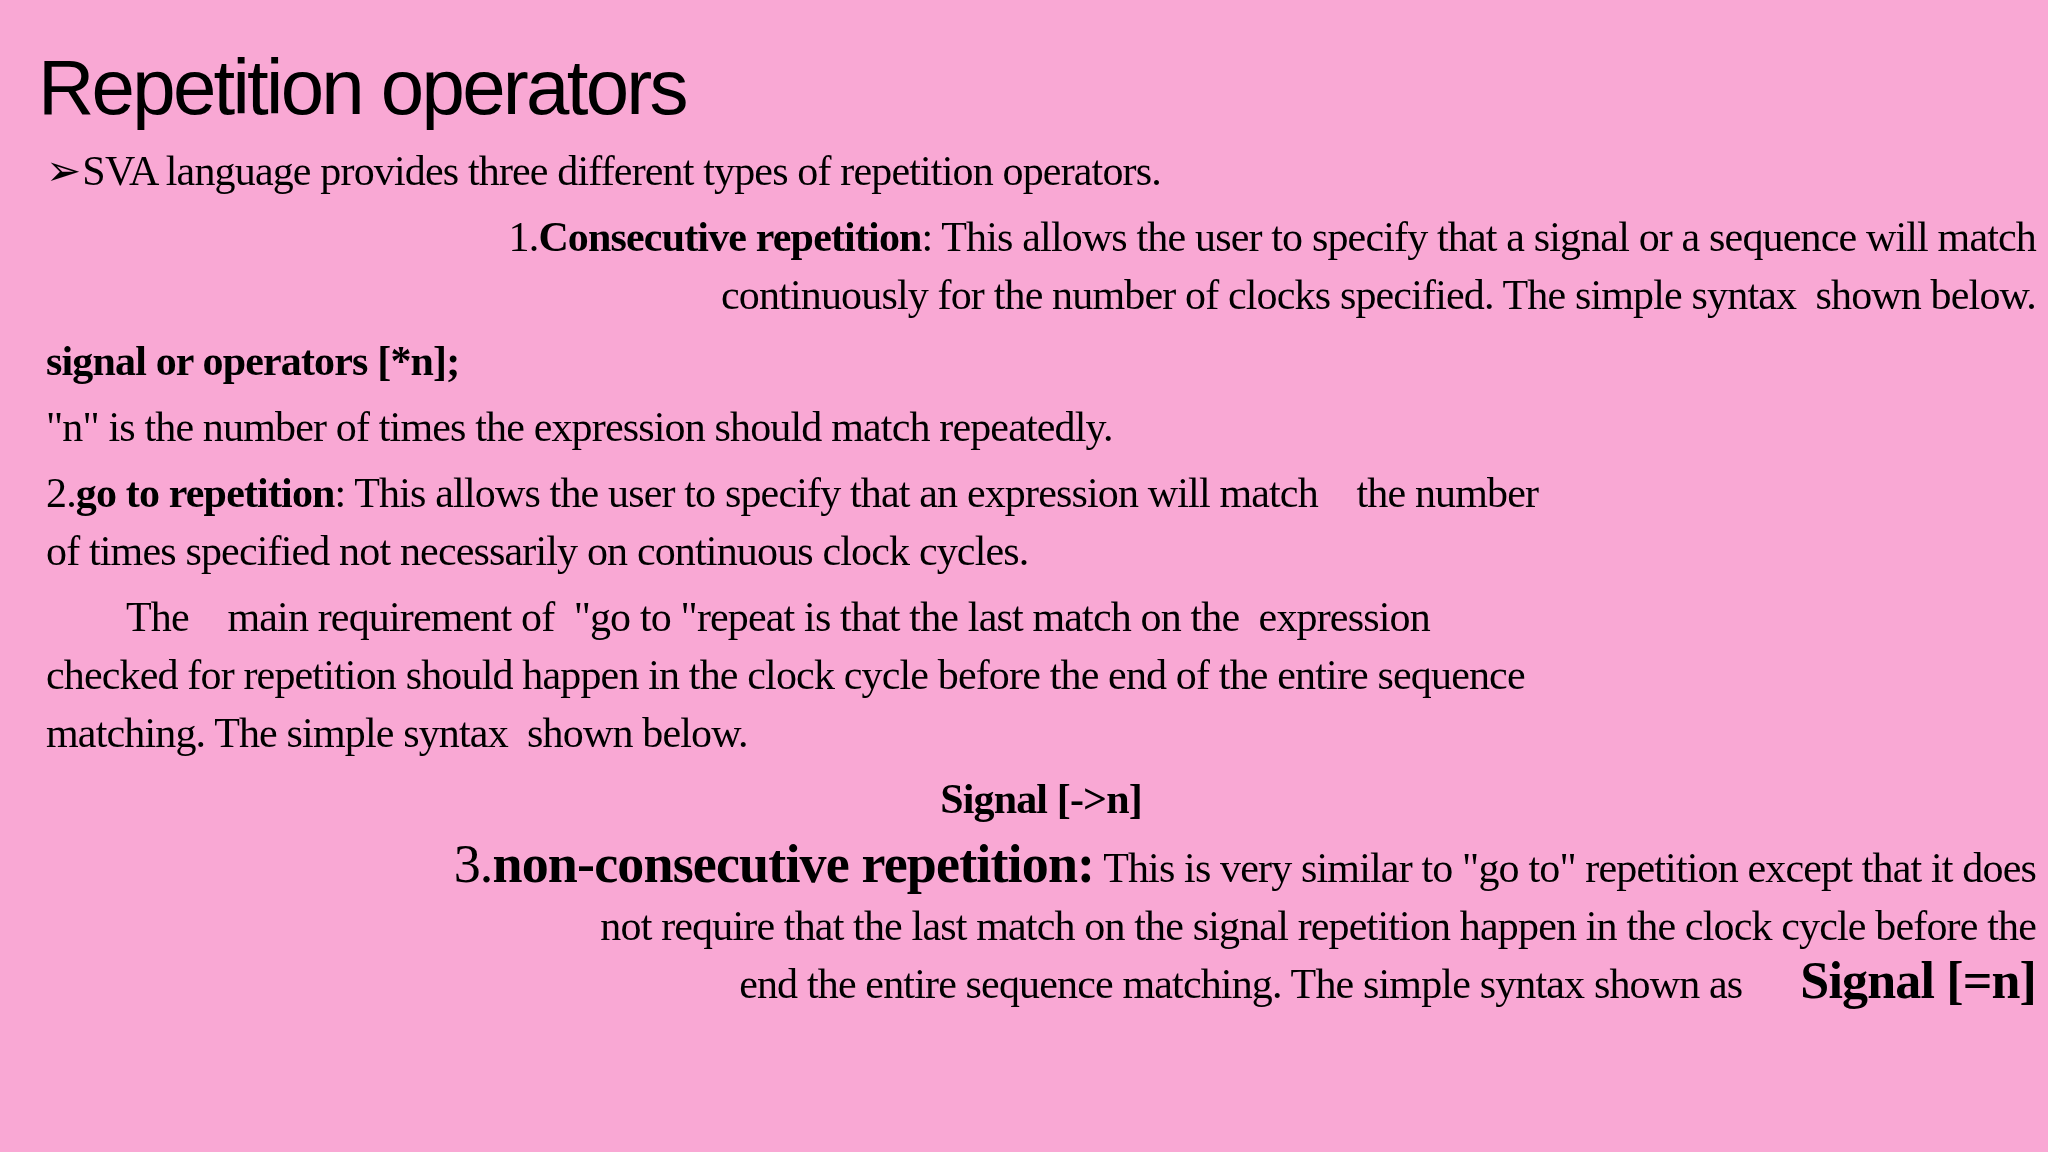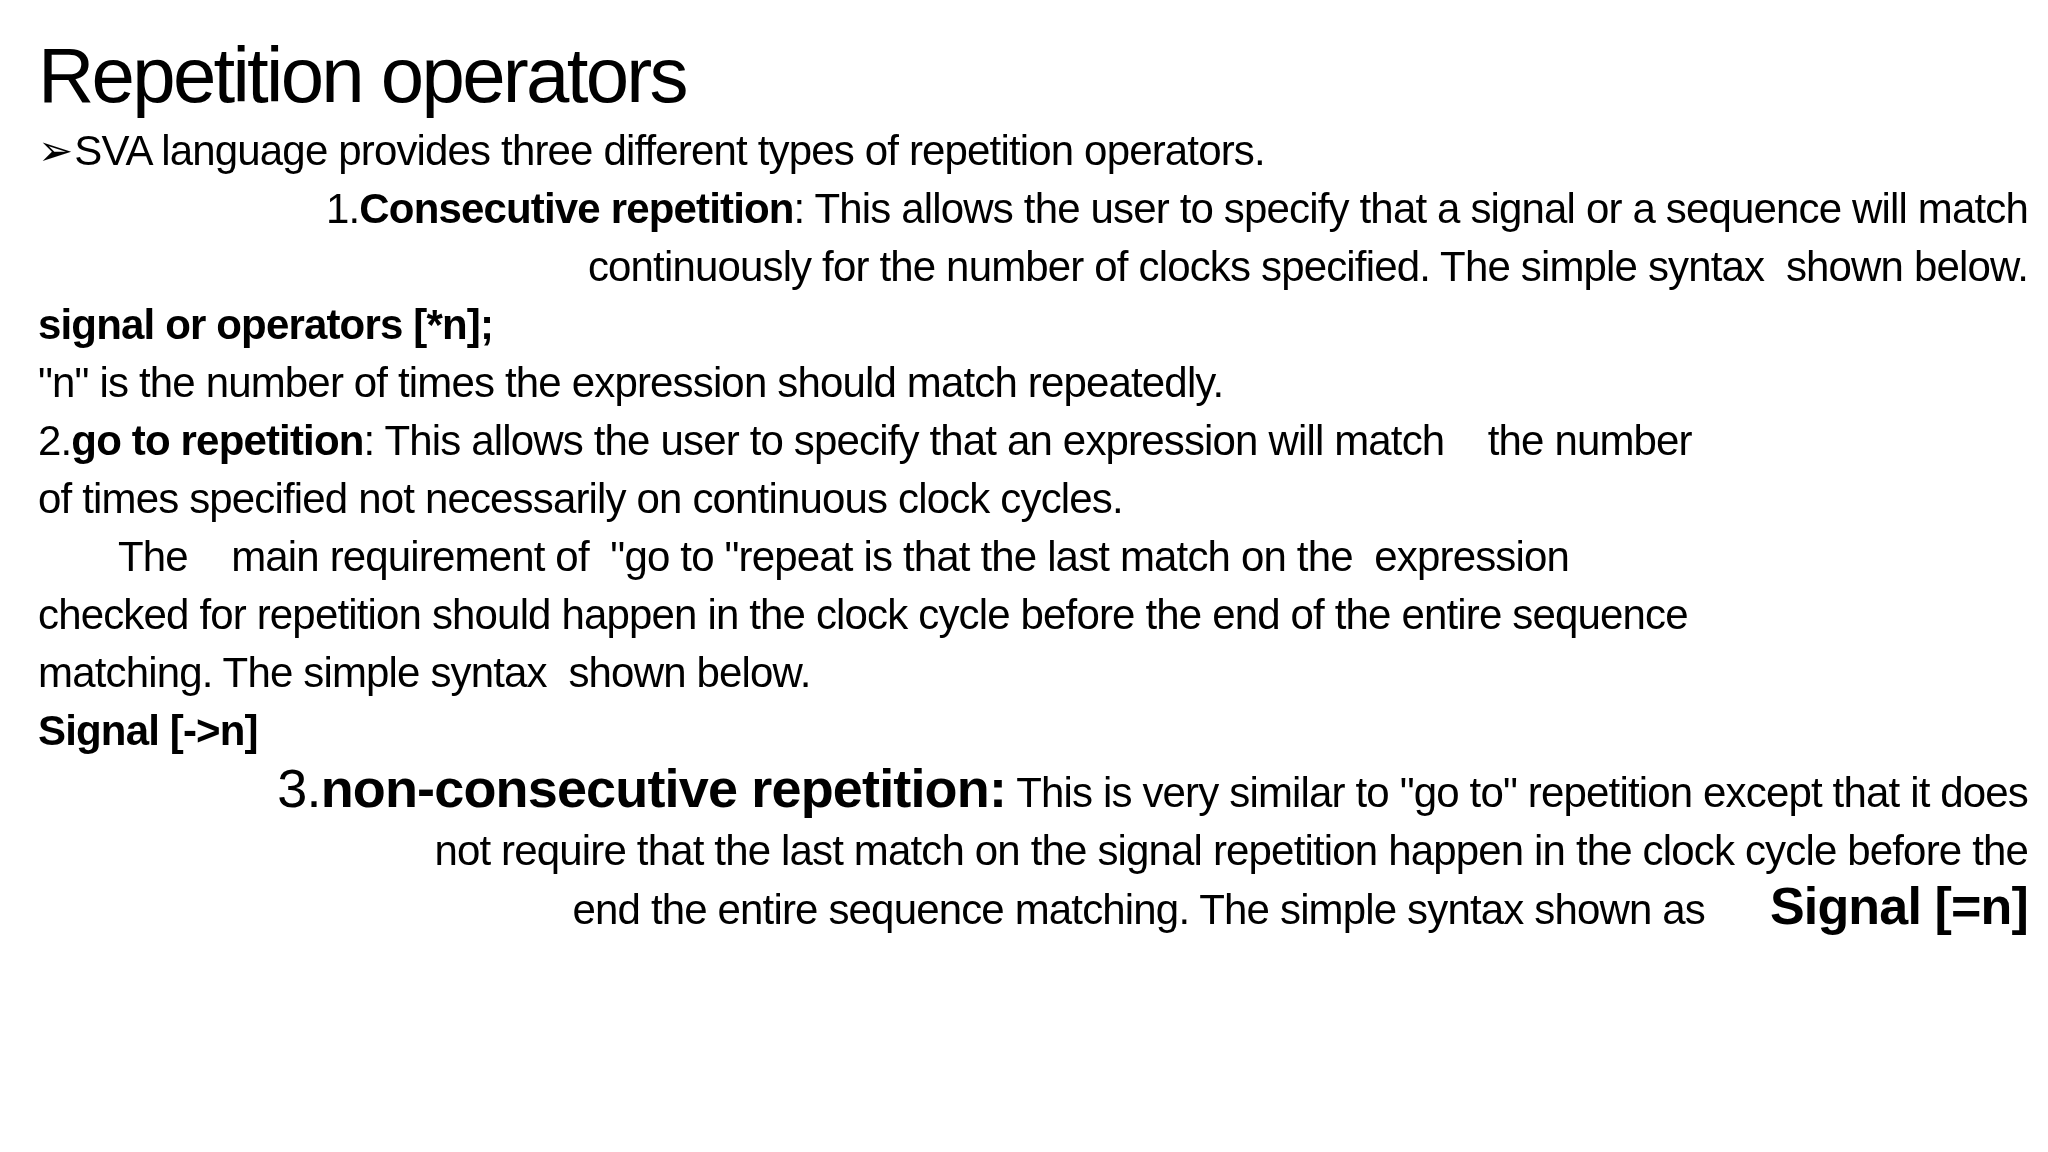--- a/index.html
+++ b/index.html
@@ -1,51 +1,52 @@
 <!DOCTYPE html>
 <html><head>
 <meta charset="utf-8">
 <style>
   html, body { margin: 0; padding: 0; background: #888; }
   .slide {
     position: relative;
     width: 2048px;
     height: 1152px;
-    background: #ffffff;
+    background: #f9a8d4;
     color: #000000;
     font-family: "Liberation Sans", "DejaVu Sans", sans-serif;
-    padding: 28px 0 0 38px;
+    padding: 40px 0 0 38px;
     box-sizing: border-box;
     overflow: hidden;
   }
   .title {
     font-size: 78px;
     line-height: 94px;
     font-weight: 400;
     letter-spacing: -0.035em;
     margin: 0;
   }
   .slide p {
     white-space: pre-wrap;
     font-size: 42px;
     line-height: 58px;
     letter-spacing: -0.02em;
-    margin: 0;
+    margin: 8px;
     width: 1990px;
+    font-family: Liberation Serif, serif;
   }
   .marker { padding-right: 2px; }
   b { font-weight: 700; }
   .bullet  { margin-top: 25px; }
   .para1   { margin-top: 19px; text-align: right; }
   .syntax  { font-weight: 700; font-size: 48px; }
   .syntax1 { margin-top: 15px; margin-left: 450px; }
   .note    { margin-top: 19px; margin-left: 214px; }
   .para2   { margin-top: 22px; }
   .detail  { margin-top: 14px; text-indent: 80px; }
-  .syntax2 { margin-top: 12px; margin-left: 628px; }
+  .syntax2 { margin-top: 12px; margin-left: 628px; text-align: center; }
   .para3   { margin-top: 28px; text-align: right; }
   .big     { font-size: 54px; line-height: 1.05; }
   .syntax-inline { font-weight: 700; font-size: 52px; line-height: 1; }
 </style>
 </head>
 <body>
 
 <div class="slide">
 
   <h1 class="title">Repetition operators</h1>

